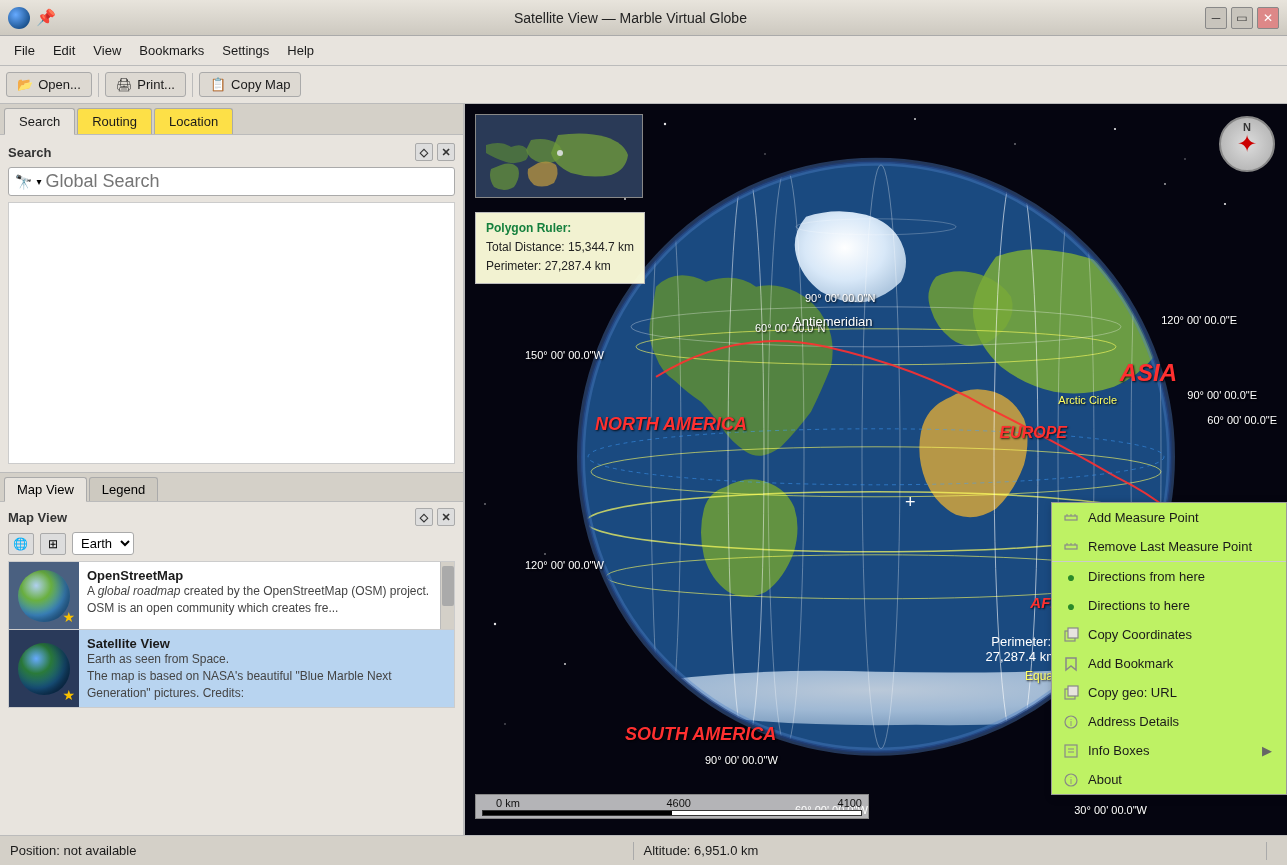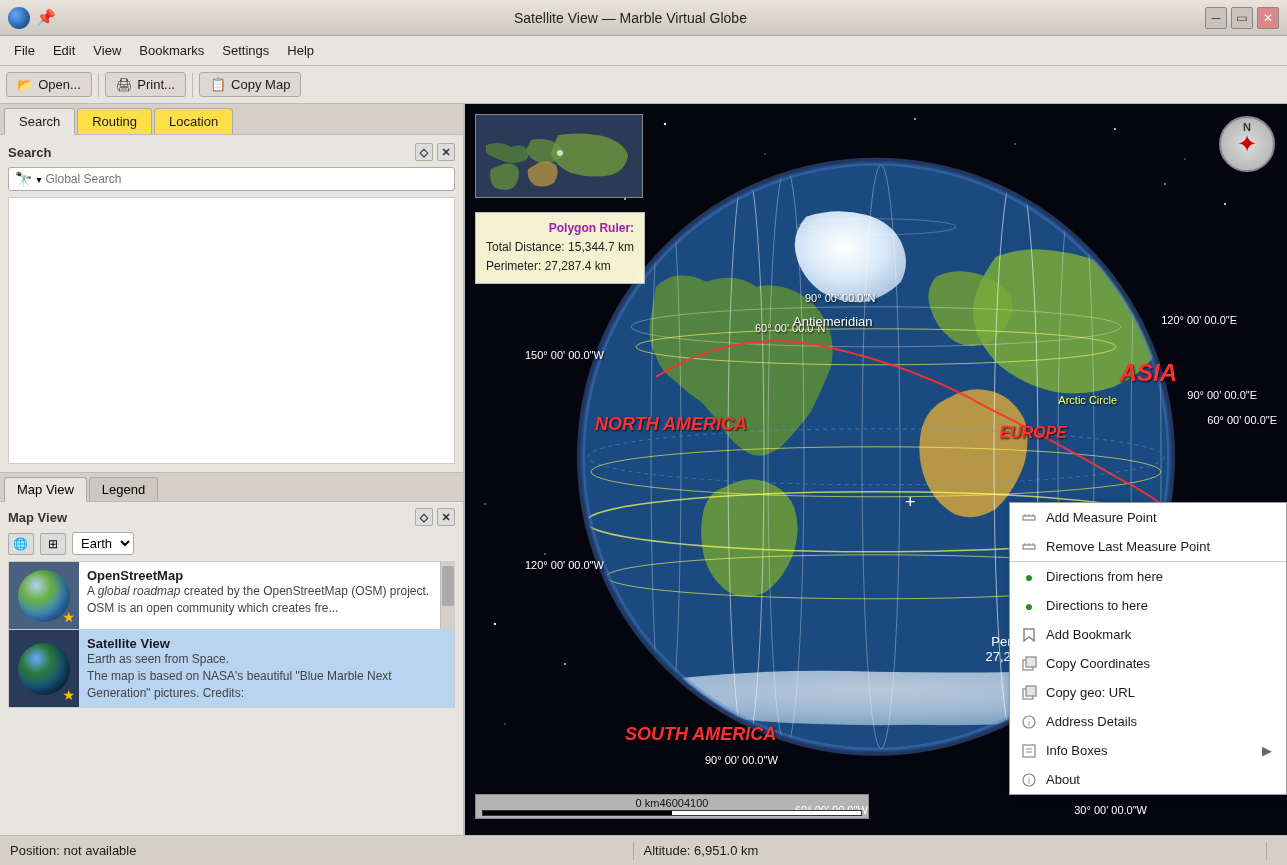--- a/index.html
+++ b/index.html
@@ -129,21 +129,21 @@
       background: white;
       border: 1px solid #aaa;
       border-radius: 3px;
       padding: 3px 6px;
       gap: 4px;
     }
     .search-input {
       border: none;
       outline: none;
       flex: 1;
-      font-size: 12px;
+      font-size: 18px;
       color: #1d4ed8;
       background: transparent;
     }
     .search-results {
       flex: 1;
       background: white;
       border: 1px solid #ccc;
       min-height: 200px;
     }
 
@@ -371,35 +371,36 @@
       font-size: 11px;
       color: #111;
     }
     .scale-bar-inner {
       display: flex;
       flex-direction: column;
       gap: 1px;
     }
     .scale-labels {
       display: flex;
-      justify-content: center;
+      justify-content: space-between;
       font-size: 11px;
+      margin-left: 14px;
     }
     .scale-line {
       height: 6px;
       background: linear-gradient(to right, black 50%, white 50%);
       border: 1px solid #333;
     }
 
     
     .context-menu {
       position: absolute;
       bottom: 40px; right: 0;
-      width: 278px;
-      background: #ffffff;
+      width: 236px;
+      background: #bef264;
       border: 1px solid #999;
       box-shadow: 2px 2px 8px rgba(0,0,0,0.3);
       z-index: 100;
     }
     .context-menu-item {
       padding: 7px 14px 7px 36px;
       cursor: pointer;
       font-size: 13px;
       color: #1a1a1a;
       position: relative;
@@ -753,21 +754,21 @@
           <path d="M 82 20 Q 110 16 130 22 Q 148 28 152 40 Q 150 55 135 60 Q 115 64 95 58 Q 78 50 75 38 Z" fill="#7aaa3a" opacity="0.8"></path>
           <path d="M 62 48 Q 72 44 80 50 Q 84 58 78 68 Q 68 74 58 70 Q 50 63 52 54 Z" fill="#c8a040" opacity="0.8"></path>
           <path d="M 25 50 Q 36 46 42 53 Q 45 62 38 72 Q 28 78 18 72 Q 12 63 15 54 Z" fill="#6a9a3a" opacity="0.8"></path>
 
           <circle cx="84" cy="38" r="3" fill="white" opacity="0.9"></circle>
         </svg>
       </div>
     </div>
 
     <div class="polygon-tooltip" style="top:108px;">
-      <div style="font-weight:bold; font-size:12px; color:#a21caf;text-align:right;">Polygon Ruler:</div>
+      <div style="font-weight:bold; font-size:12px; color:#15803d;">Polygon Ruler:</div>
       <div>Total Distance: 15,344.7 km</div>
       <div>Perimeter: 27,287.4 km</div>
     </div>
 
     <div class="nav-compass">
       <div class="compass-bg">
         <div class="compass-n">N</div>
         <div class="compass-arrow">✦</div>
       </div>
     </div>
@@ -827,35 +828,35 @@
         <span>Directions from here</span>
       </div>
 
       <div class="context-menu-item">
         <span class="cm-icon cm-green">●</span>
         <span>Directions to here</span>
       </div>
 
       <div class="context-menu-item">
         <span class="cm-icon">
-          <svg width="14" height="16" viewBox="0 0 14 16">
-              <path d="M2 2 h10 v12 l-5-4 -5 4 Z" fill="none" stroke="#888" stroke-width="1.5"></path>
-            </svg>
-        </span>
-        <span>Add Bookmark</span>
-      </div>
-
-      <div class="context-menu-item">
-        <span class="cm-icon">
           <svg width="15" height="15" viewBox="0 0 15 15">
               <rect x="1" y="4" width="10" height="10" fill="none" stroke="#888" stroke-width="1.2"></rect>
               <rect x="4" y="1" width="10" height="10" fill="#e8e4de" stroke="#888" stroke-width="1.2"></rect>
             </svg>
         </span>
         <span>Copy Coordinates</span>
+      </div>
+
+      <div class="context-menu-item">
+        <span class="cm-icon">
+          <svg width="14" height="16" viewBox="0 0 14 16">
+              <path d="M2 2 h10 v12 l-5-4 -5 4 Z" fill="none" stroke="#888" stroke-width="1.5"></path>
+            </svg>
+        </span>
+        <span>Add Bookmark</span>
       </div>
 
       <div class="context-menu-item">
         <span class="cm-icon">
           <svg width="15" height="15" viewBox="0 0 15 15">
               <rect x="1" y="4" width="10" height="10" fill="none" stroke="#888" stroke-width="1.2"></rect>
               <rect x="4" y="1" width="10" height="10" fill="#e8e4de" stroke="#888" stroke-width="1.2"></rect>
             </svg>
         </span>
         <span>Copy geo: URL</span>

